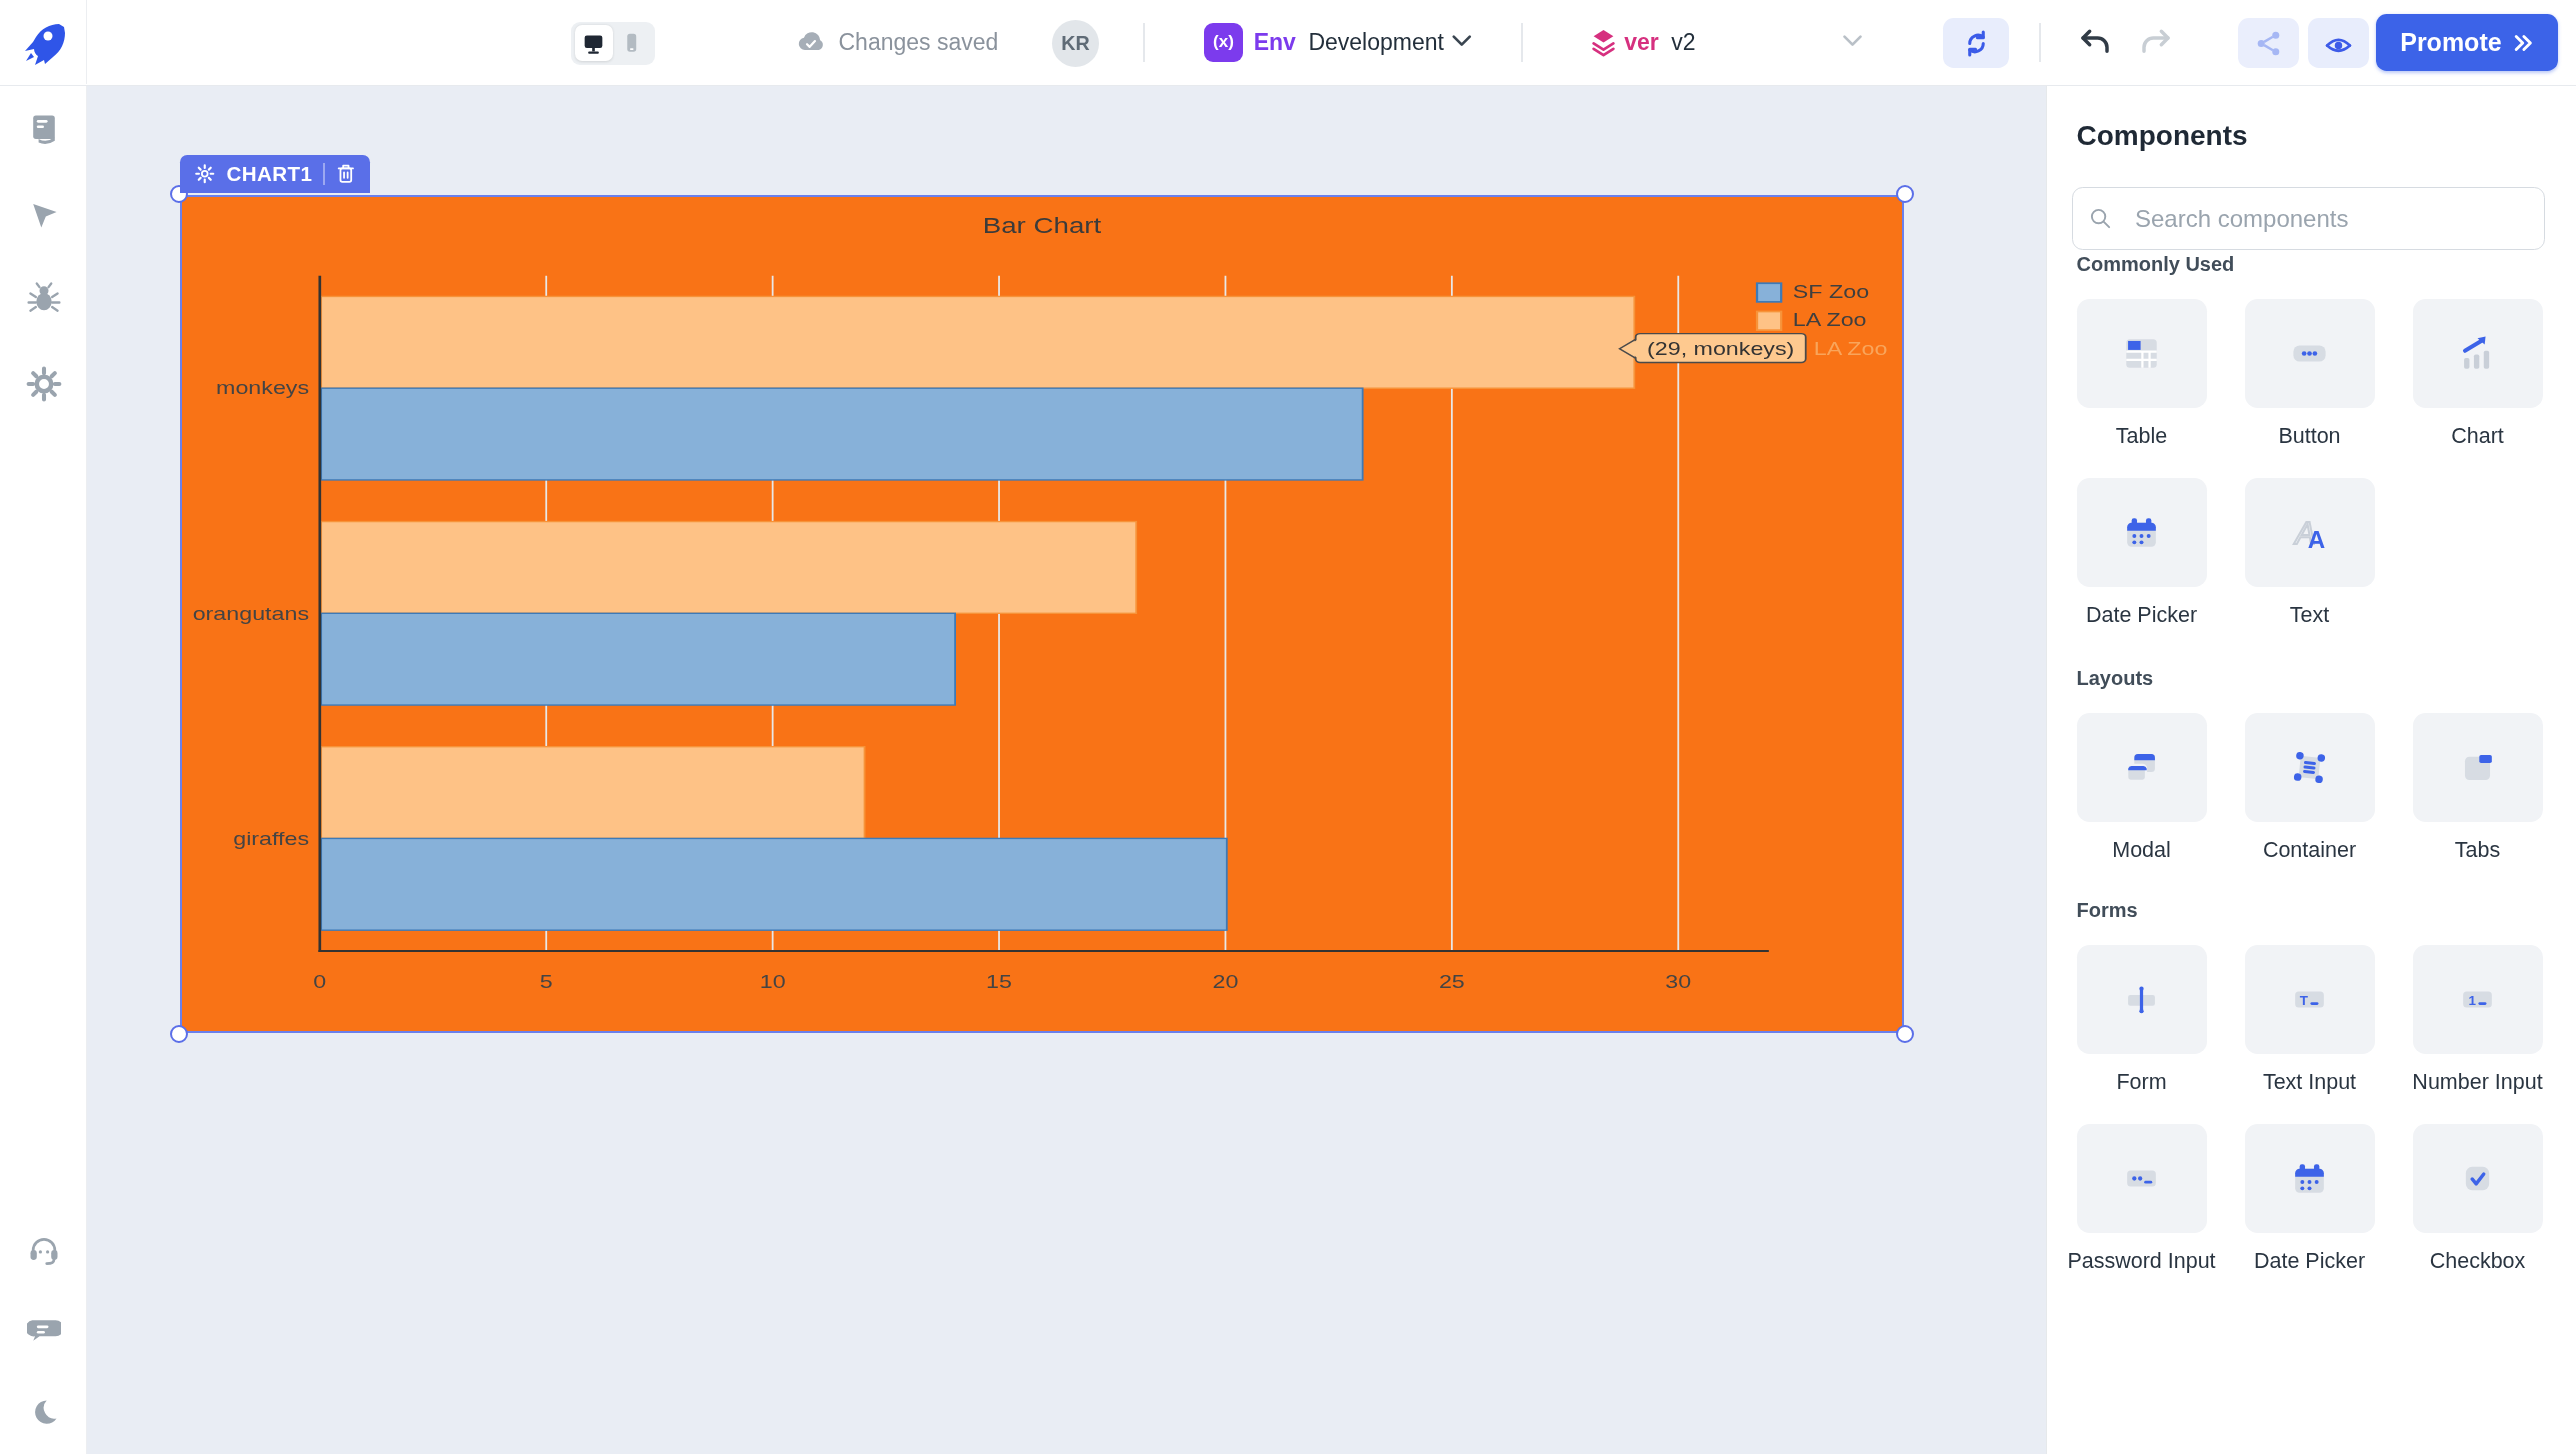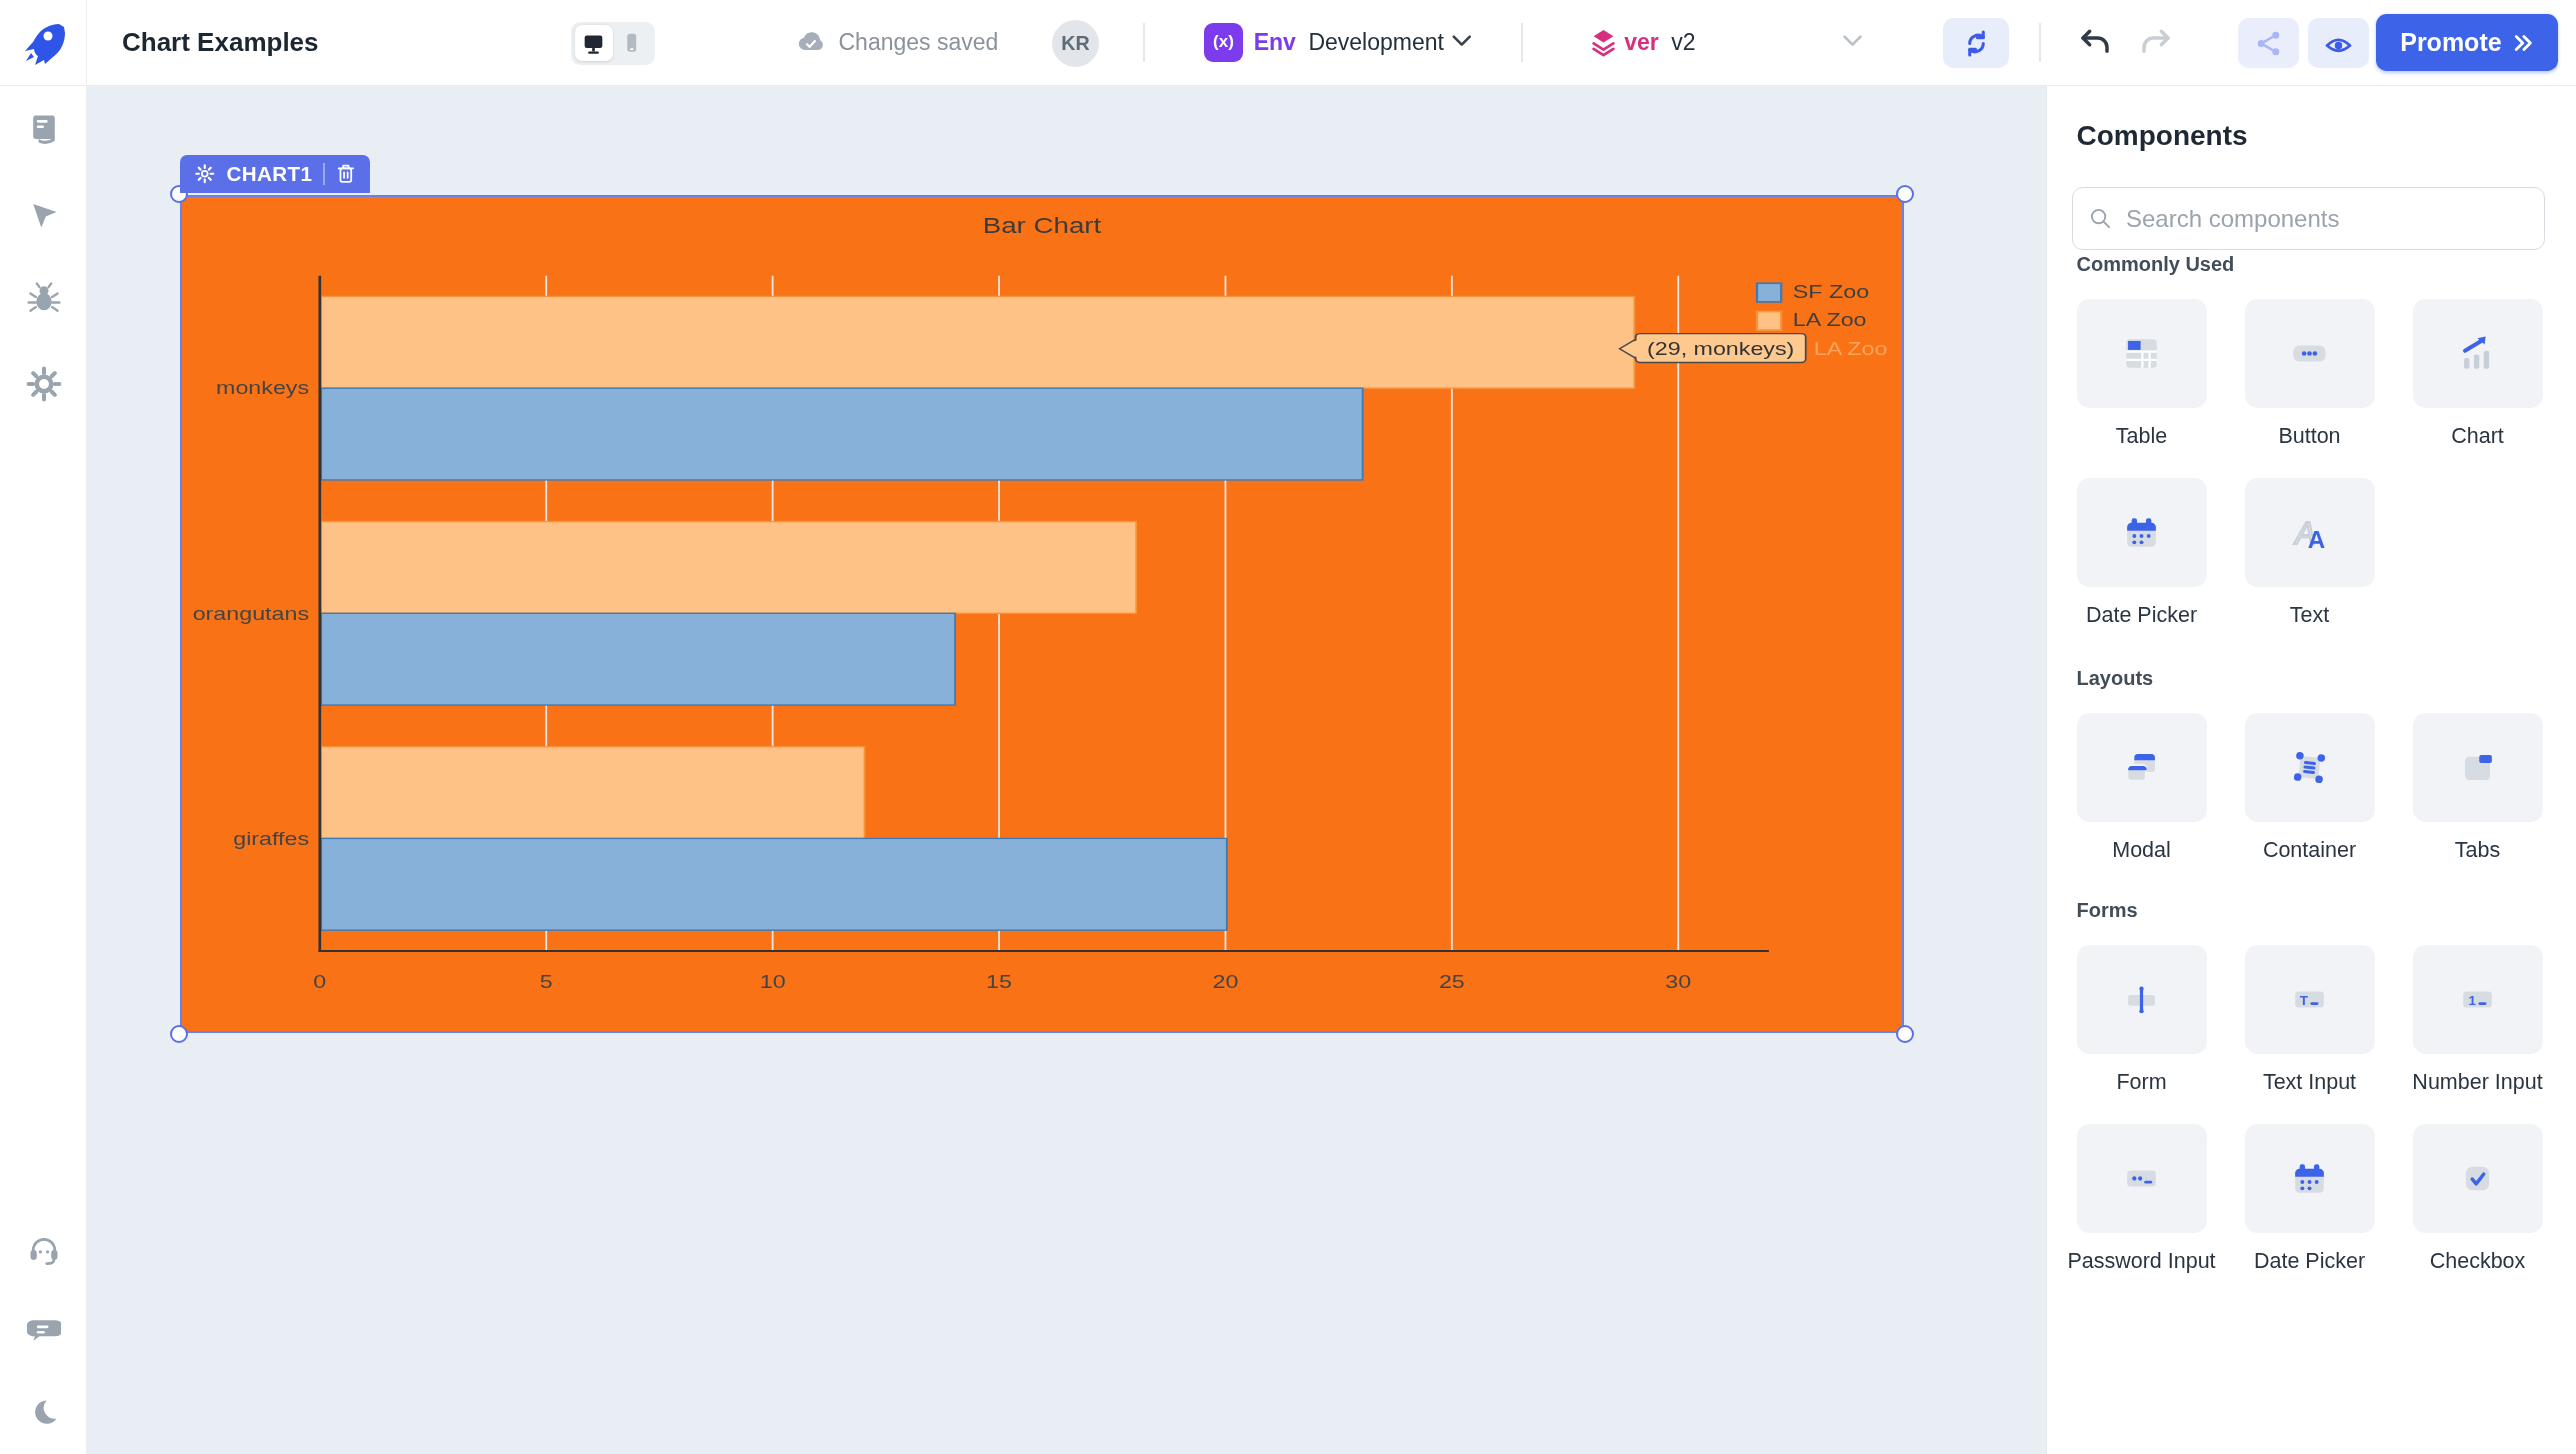--- a/index.html
+++ b/index.html
@@ -42,21 +42,21 @@
   .chart-svg { position:absolute; left:0; top:0; width:100%; height:100%; }
 
   .bottom-bar { position:absolute; left:0; top:1303px; width:1960px; height:65px; background:#FCFCFD; border-top:1.8px solid #E6E9ED; z-index:3; }
   .bb-div { position:absolute; left:514px; top:0; width:1.8px; height:65px; background:#E9ECEF; }
   .qm { position:absolute; left:34px; top:0; height:65px; display:flex; align-items:center; gap:23px; cursor:pointer; }
   .qm-label { font-size:24px; font-weight:600; color:#29323D; }
 
   
   .rightpanel { position:absolute; left:2046px; top:86px; width:530px; height:1369px; background:#fff; border-left:1.8px solid #E6E9EB; overflow:hidden; }
   .rp-title { position:absolute; left:29.5px; top:34px; font-size:28px; font-weight:700; color:#1F2935; }
-  .rp-search { position:absolute; left:25px; top:101px; width:473px; height:63px; border:1.8px solid #D6DBE1; border-radius:10.7px; background:#fff; display:flex; align-items:center; padding:0 16px; gap:14px; }
+  .rp-search { position:absolute; left:25px; top:101px; width:473px; height:63px; border:1.8px solid #D6DBE1; border-radius:10.7px; background:#fff; display:flex; align-items:center; padding:0 16px; gap:23px; }
   .rp-search input { border:none; outline:none; flex:1; font-size:24px; font-family:"Liberation Sans",sans-serif; color:#2A3541; background:transparent; }
   .rp-search input::placeholder { color:#9AA4AE; }
   .rp-sections { position:absolute; left:29.5px; top:167px; width:483px; }
   .rp-section-label { font-size:20px; font-weight:600; color:#414D59; margin-bottom:23px; }
   .rp-grid { display:grid; grid-template-columns:repeat(3,130px); column-gap:38px; row-gap:29px; }
   .rp-cell { width:130px; display:flex; flex-direction:column; align-items:center; cursor:grab; }
   .rp-card { width:130px; height:109px; background:#F1F3F6; border-radius:12.5px; display:flex; align-items:center; justify-content:center; }
   .rp-cell-label { margin:16px -27px 0; font-size:21.5px; color:#2A3541; white-space:nowrap; text-align:center; }
   .sec-gap1 { margin-bottom:39px; } .sec-gap2 { margin-bottom:36px; }
 </style>
@@ -66,21 +66,20 @@
 <div class="app">
 
   <header class="topbar">
     <div class="logo-cell">
       <svg width="48" height="48" viewBox="0 0 48 48">
         <path fill="#2F55E8" d="M40 6c-9 0-18 5-23 13l-3 5-8 9 9-2c0 3 2 6 4 7l-3 9 9-5 1 4 8-7c8-6 12-15 12-24l-1-6-5-3z"></path>
         <circle cx="29" cy="18" r="4.5" fill="#fff"></circle>
         <path fill="#2F55E8" d="M12 35l-5 8 8-4z"></path>
       </svg>
     </div>
-    <div class="app-title">Chart Examples</div>
 
     <div class="device-toggle">
       <div class="device-seg active">
         <svg width="23" height="23" viewBox="0 0 26 26">
           <rect x="3" y="4" width="20" height="14" rx="2.5" fill="#1F2733"></rect>
           <rect x="11.5" y="18" width="3" height="4" fill="#1F2733"></rect>
           <rect x="7" y="22" width="12" height="2.5" rx="1" fill="#1F2733"></rect>
         </svg>
       </div>
       <div class="device-seg">

